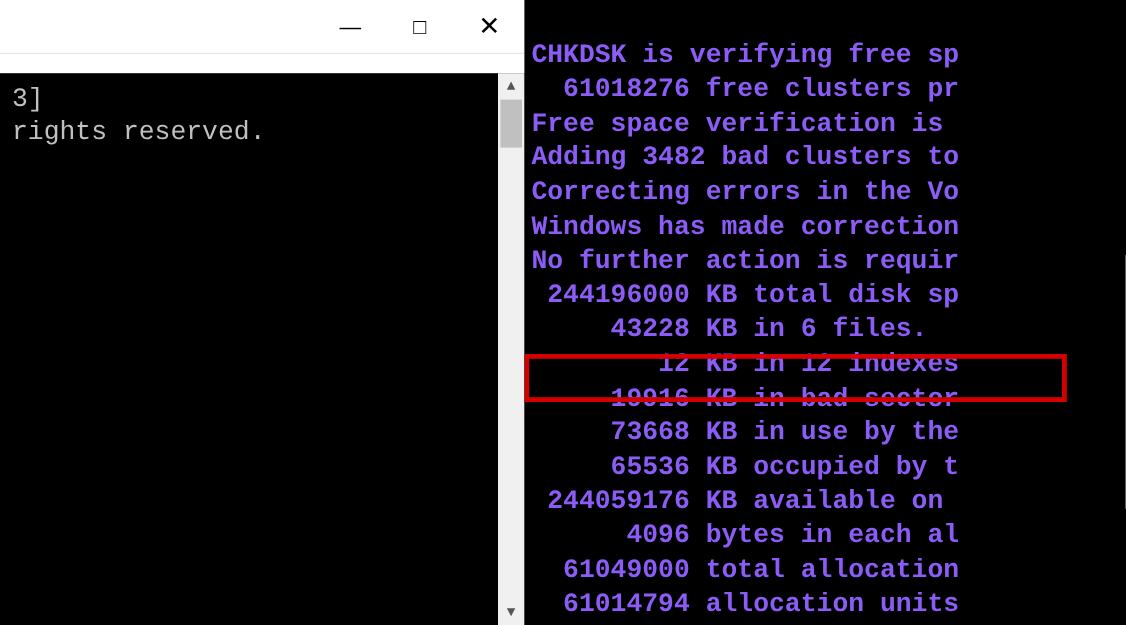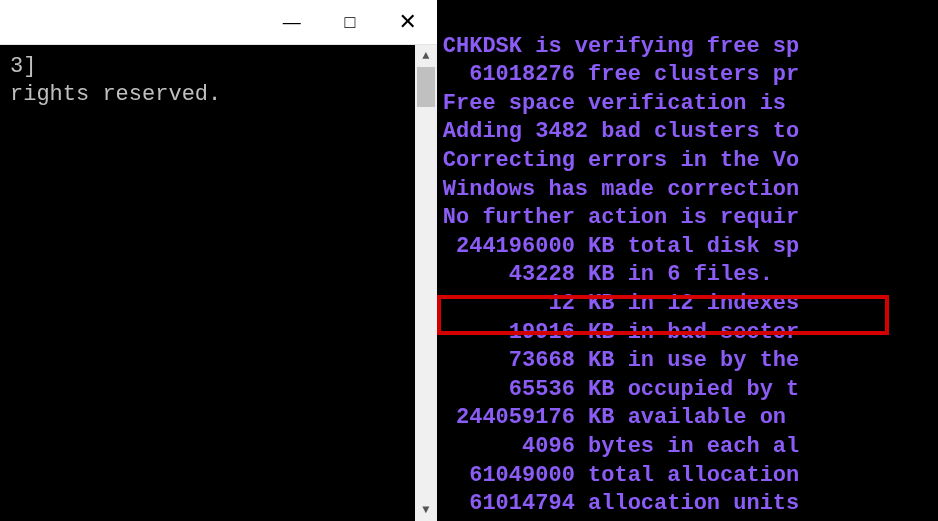--- a/index.html
+++ b/index.html
@@ -35,20 +35,21 @@
       font-size: 18px;
       color: #000;
       font-family: Arial, sans-serif;
     }
     .titlebar-btn.close { font-size: 22px; }
     .cmd-body {
       flex: 1;
       background: #000;
       position: relative;
       display: flex;
+      margin-top: 16px;
     }
     .cmd-content {
       flex: 1;
       padding: 8px 10px;
       color: #c0c0c0;
       font-size: 22px;
       line-height: 1.25;
       white-space: pre;
       overflow: hidden;
     }

